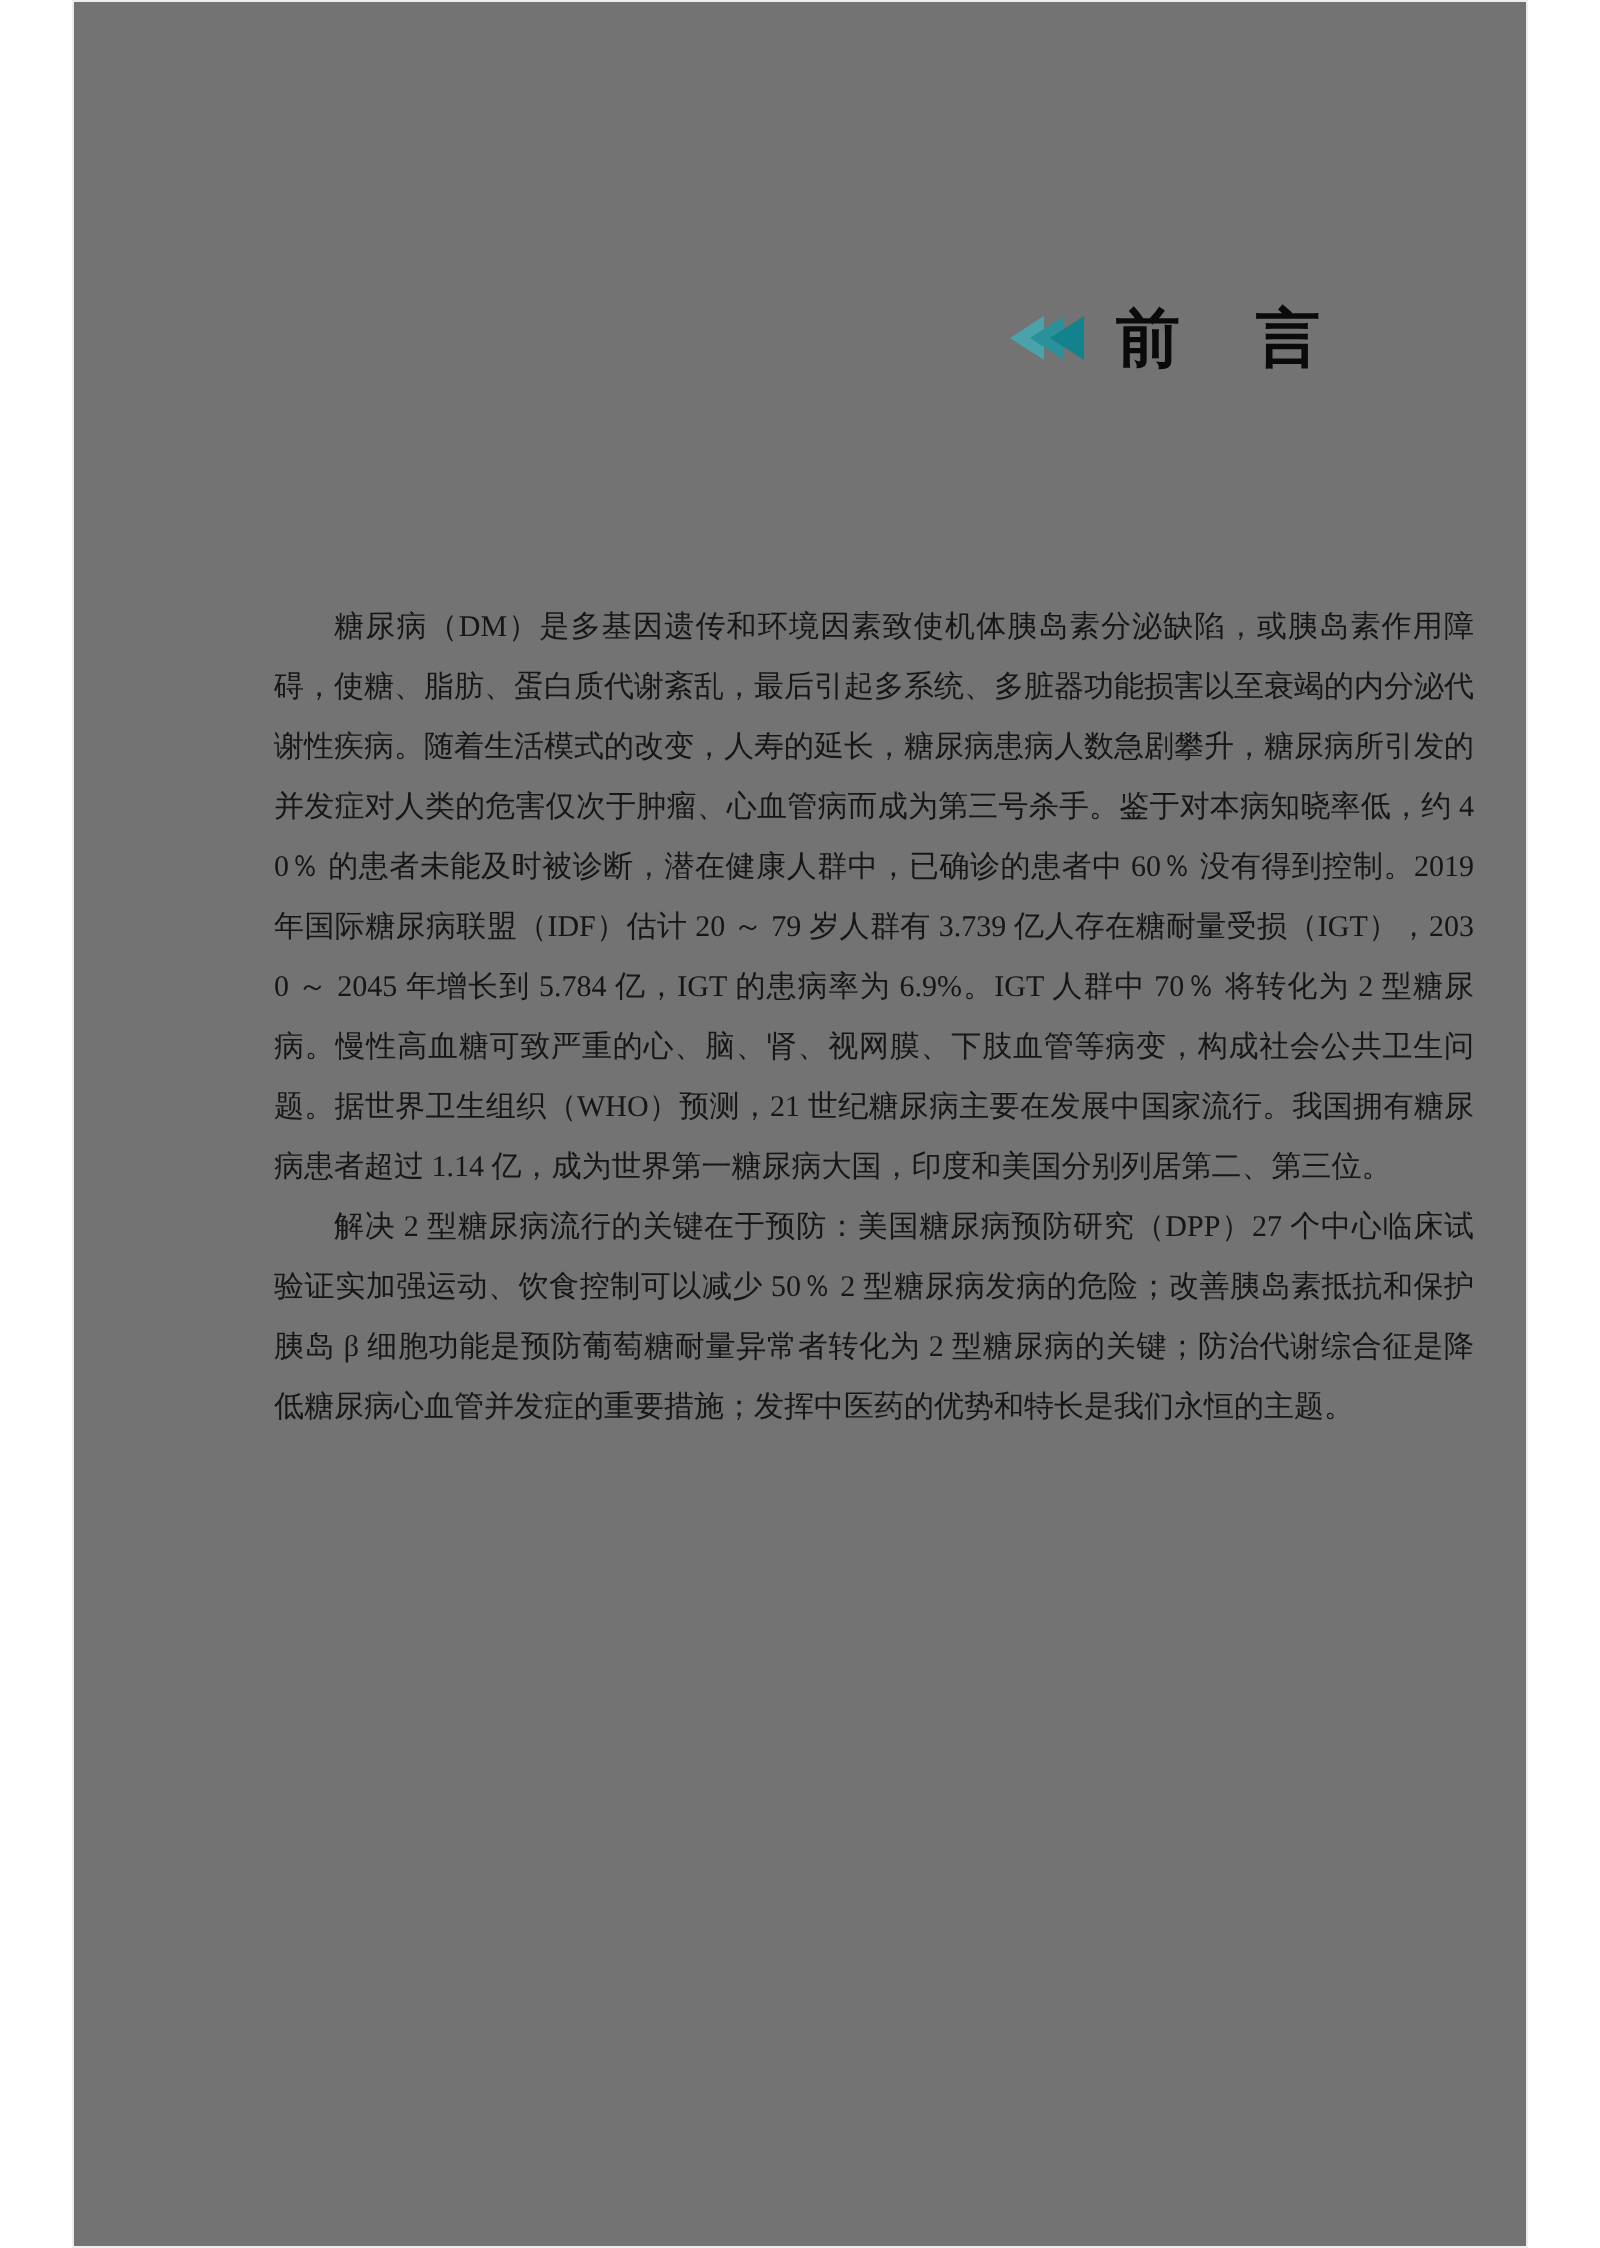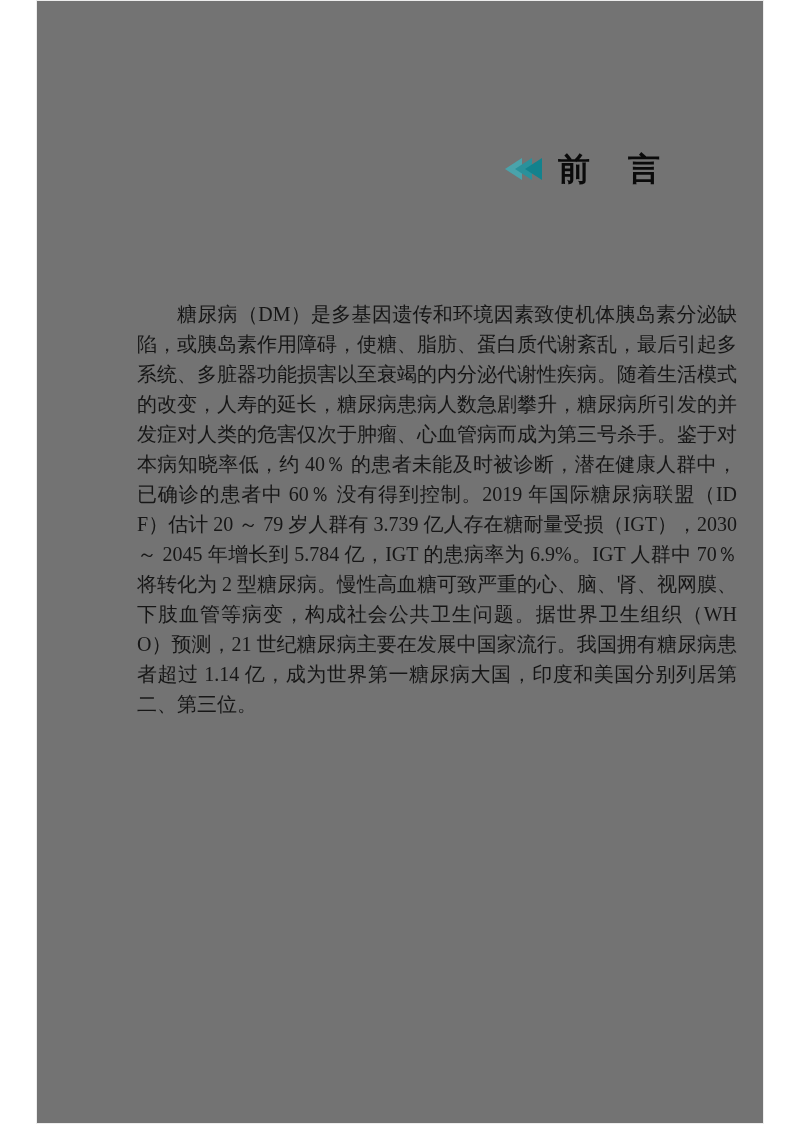--- a/index.html
+++ b/index.html
@@ -46,21 +46,21 @@
     white-space: nowrap;
   }
   .content {
     position: absolute;
     left: 100px;
     top: 298px;
     width: 600px;
   }
   .content p {
     margin: 0;
-    font-size: 20px;
+    font-size: 15px;
     line-height: 30px;
     color: #161616;
     text-align: justify;
     text-justify: inter-ideograph;
     text-indent: 2em;
     word-break: break-all;
   }
 </style>
 </head>
 <body>
@@ -71,15 +71,16 @@
     <span class="arrows">
       <span class="arrow a1"></span>
       <span class="arrow a2"></span>
       <span class="arrow a3"></span>
     </span>
     <h1 class="title">前　言</h1>
   </div>
 
   <div class="content">
     <p>糖尿病（DM）是多基因遗传和环境因素致使机体胰岛素分泌缺陷，或胰岛素作用障碍，使糖、脂肪、蛋白质代谢紊乱，最后引起多系统、多脏器功能损害以至衰竭的内分泌代谢性疾病。随着生活模式的改变，人寿的延长，糖尿病患病人数急剧攀升，糖尿病所引发的并发症对人类的危害仅次于肿瘤、心血管病而成为第三号杀手。鉴于对本病知晓率低，约 40％ 的患者未能及时被诊断，潜在健康人群中，已确诊的患者中 60％ 没有得到控制。2019 年国际糖尿病联盟（IDF）估计 20 ～ 79 岁人群有 3.739 亿人存在糖耐量受损（IGT），2030 ～ 2045 年增长到 5.784 亿，IGT 的患病率为 6.9%。IGT 人群中 70％ 将转化为 2 型糖尿病。慢性高血糖可致严重的心、脑、肾、视网膜、下肢血管等病变，构成社会公共卫生问题。据世界卫生组织（WHO）预测，21 世纪糖尿病主要在发展中国家流行。我国拥有糖尿病患者超过 1.14 亿，成为世界第一糖尿病大国，印度和美国分别列居第二、第三位。</p>
+    <p>解决 2 型糖尿病流行的关键在于预防：美国糖尿病预防研究（DPP）27 个中心临床试验证实加强运动、饮食控制可以减少 50％ 2 型糖尿病发病的危险；改善胰岛素抵抗和保护胰岛 β 细胞功能是预防葡萄糖耐量异常者转化为 2 型糖尿病的关键；防治代谢综合征是降低糖尿病心血管并发症的重要措施；发挥中医药的优势和特长是我们永恒的主题。</p>
   </div>
 
 </div>
 
 </body></html>

